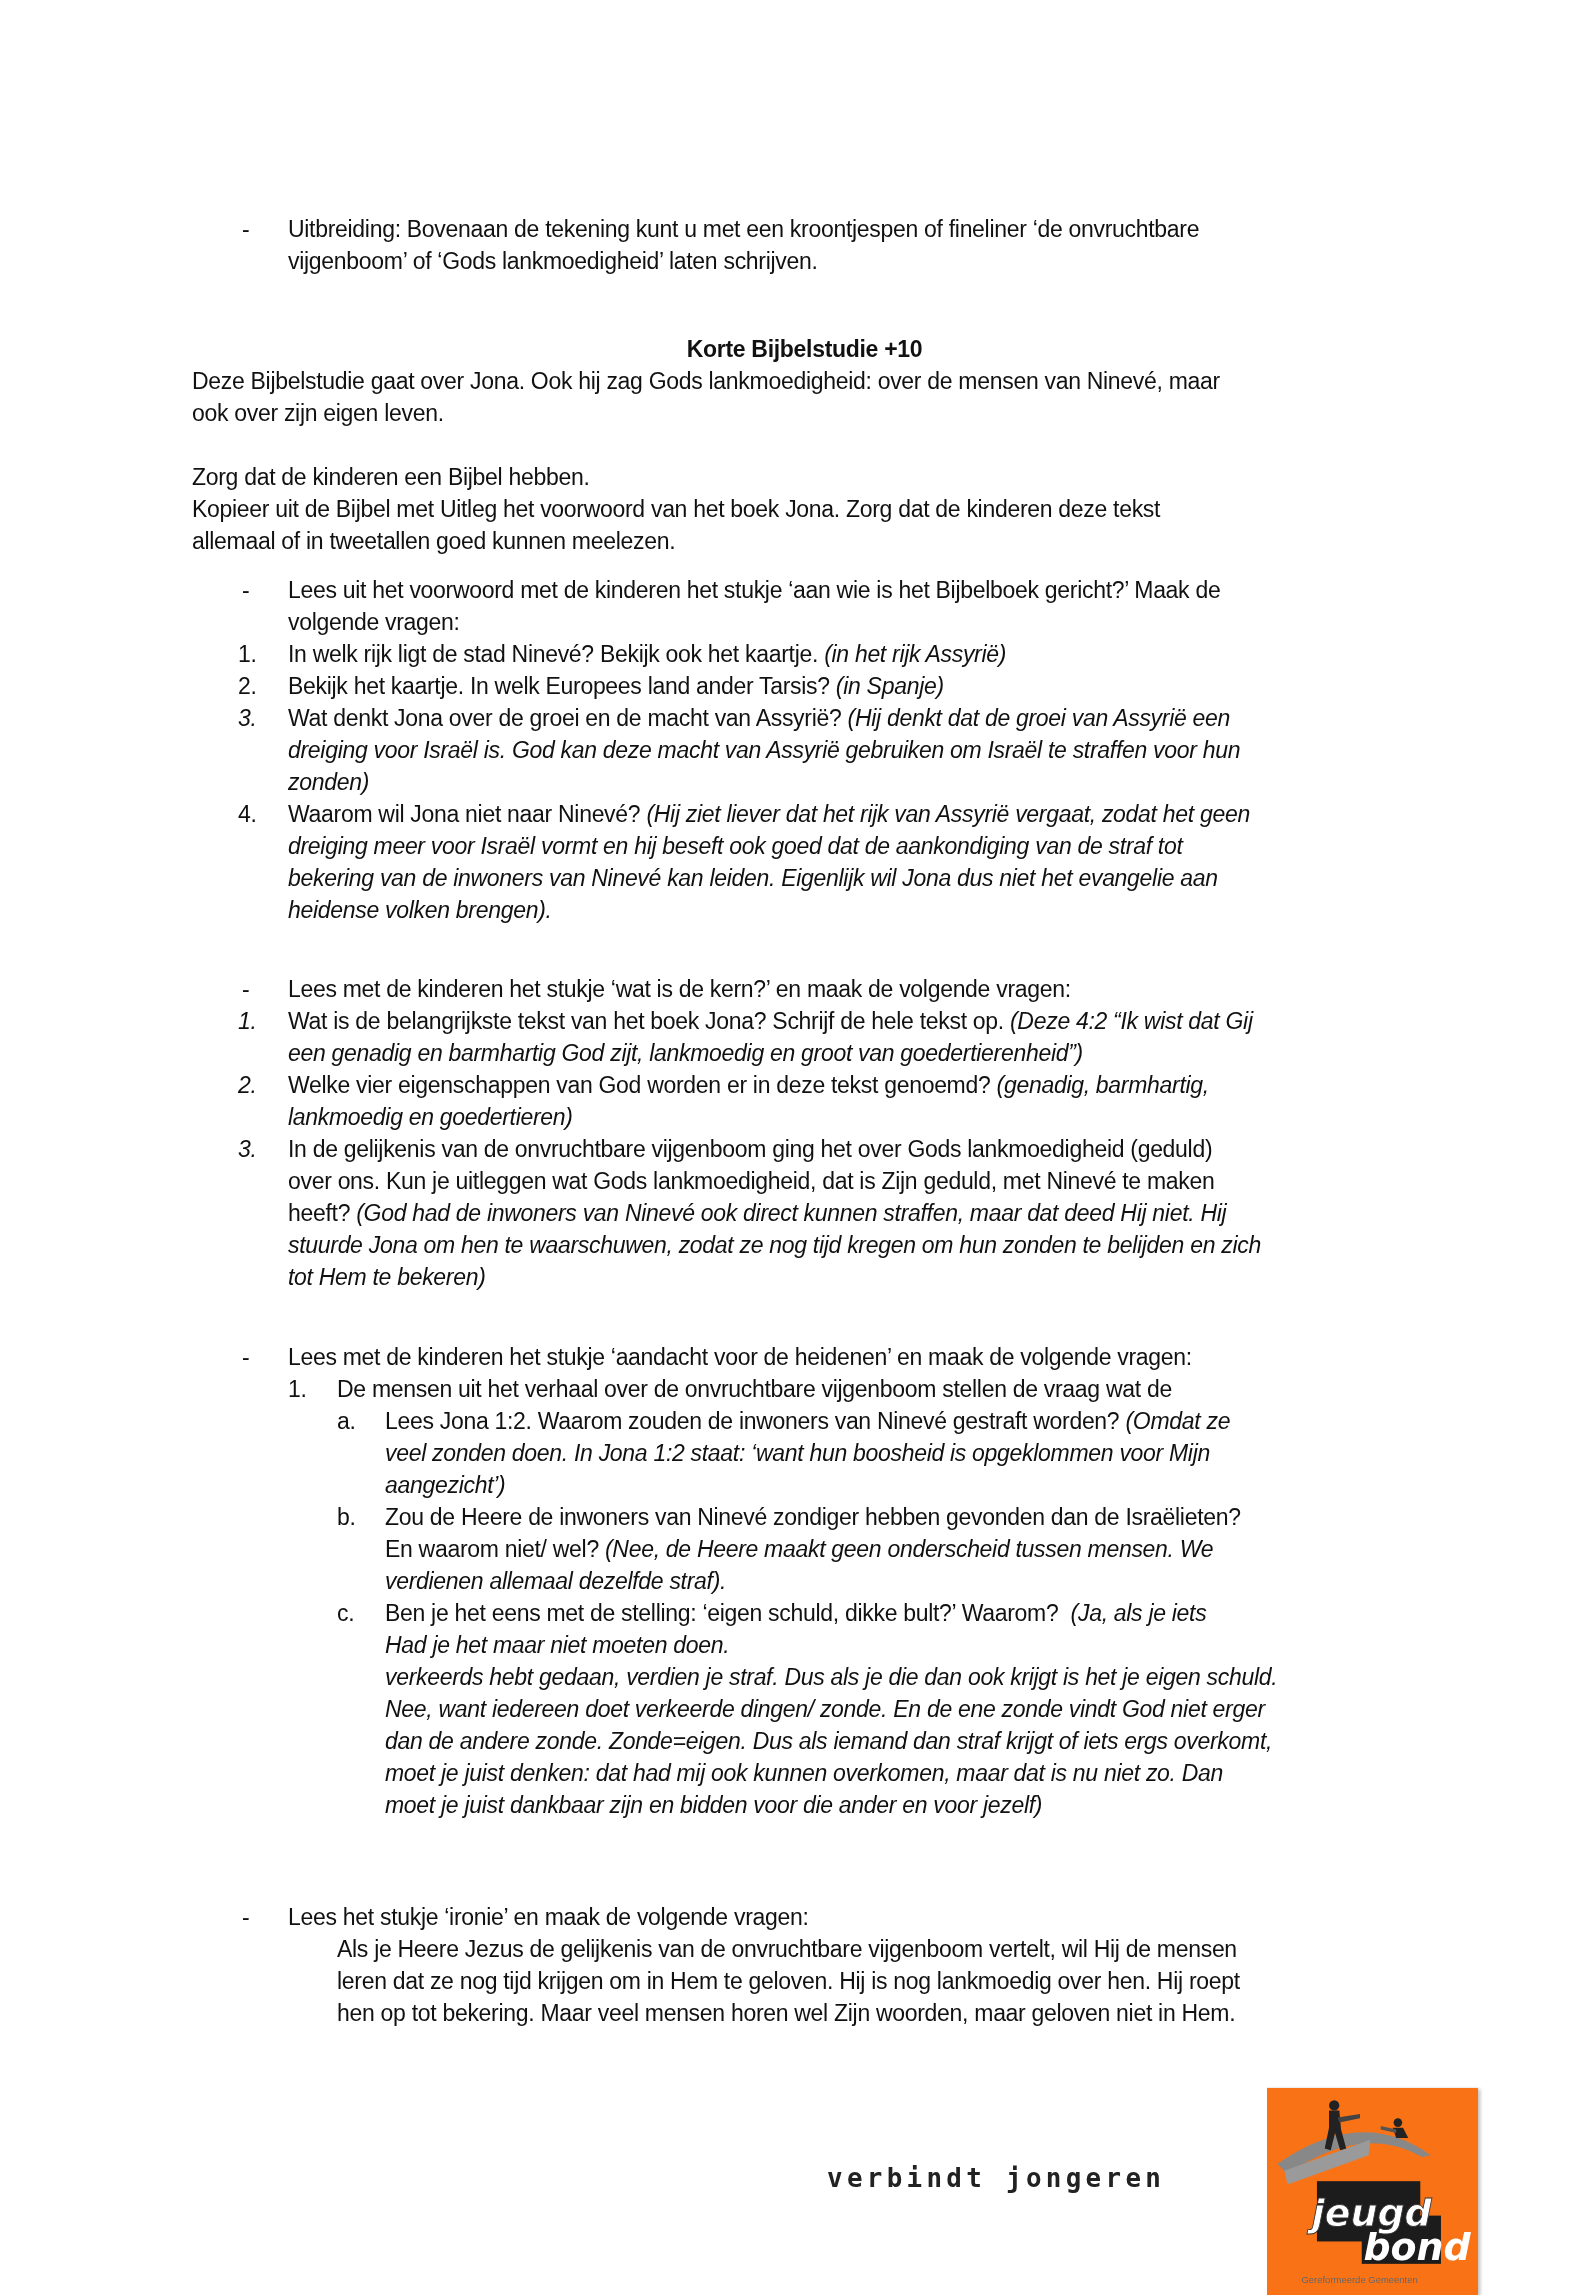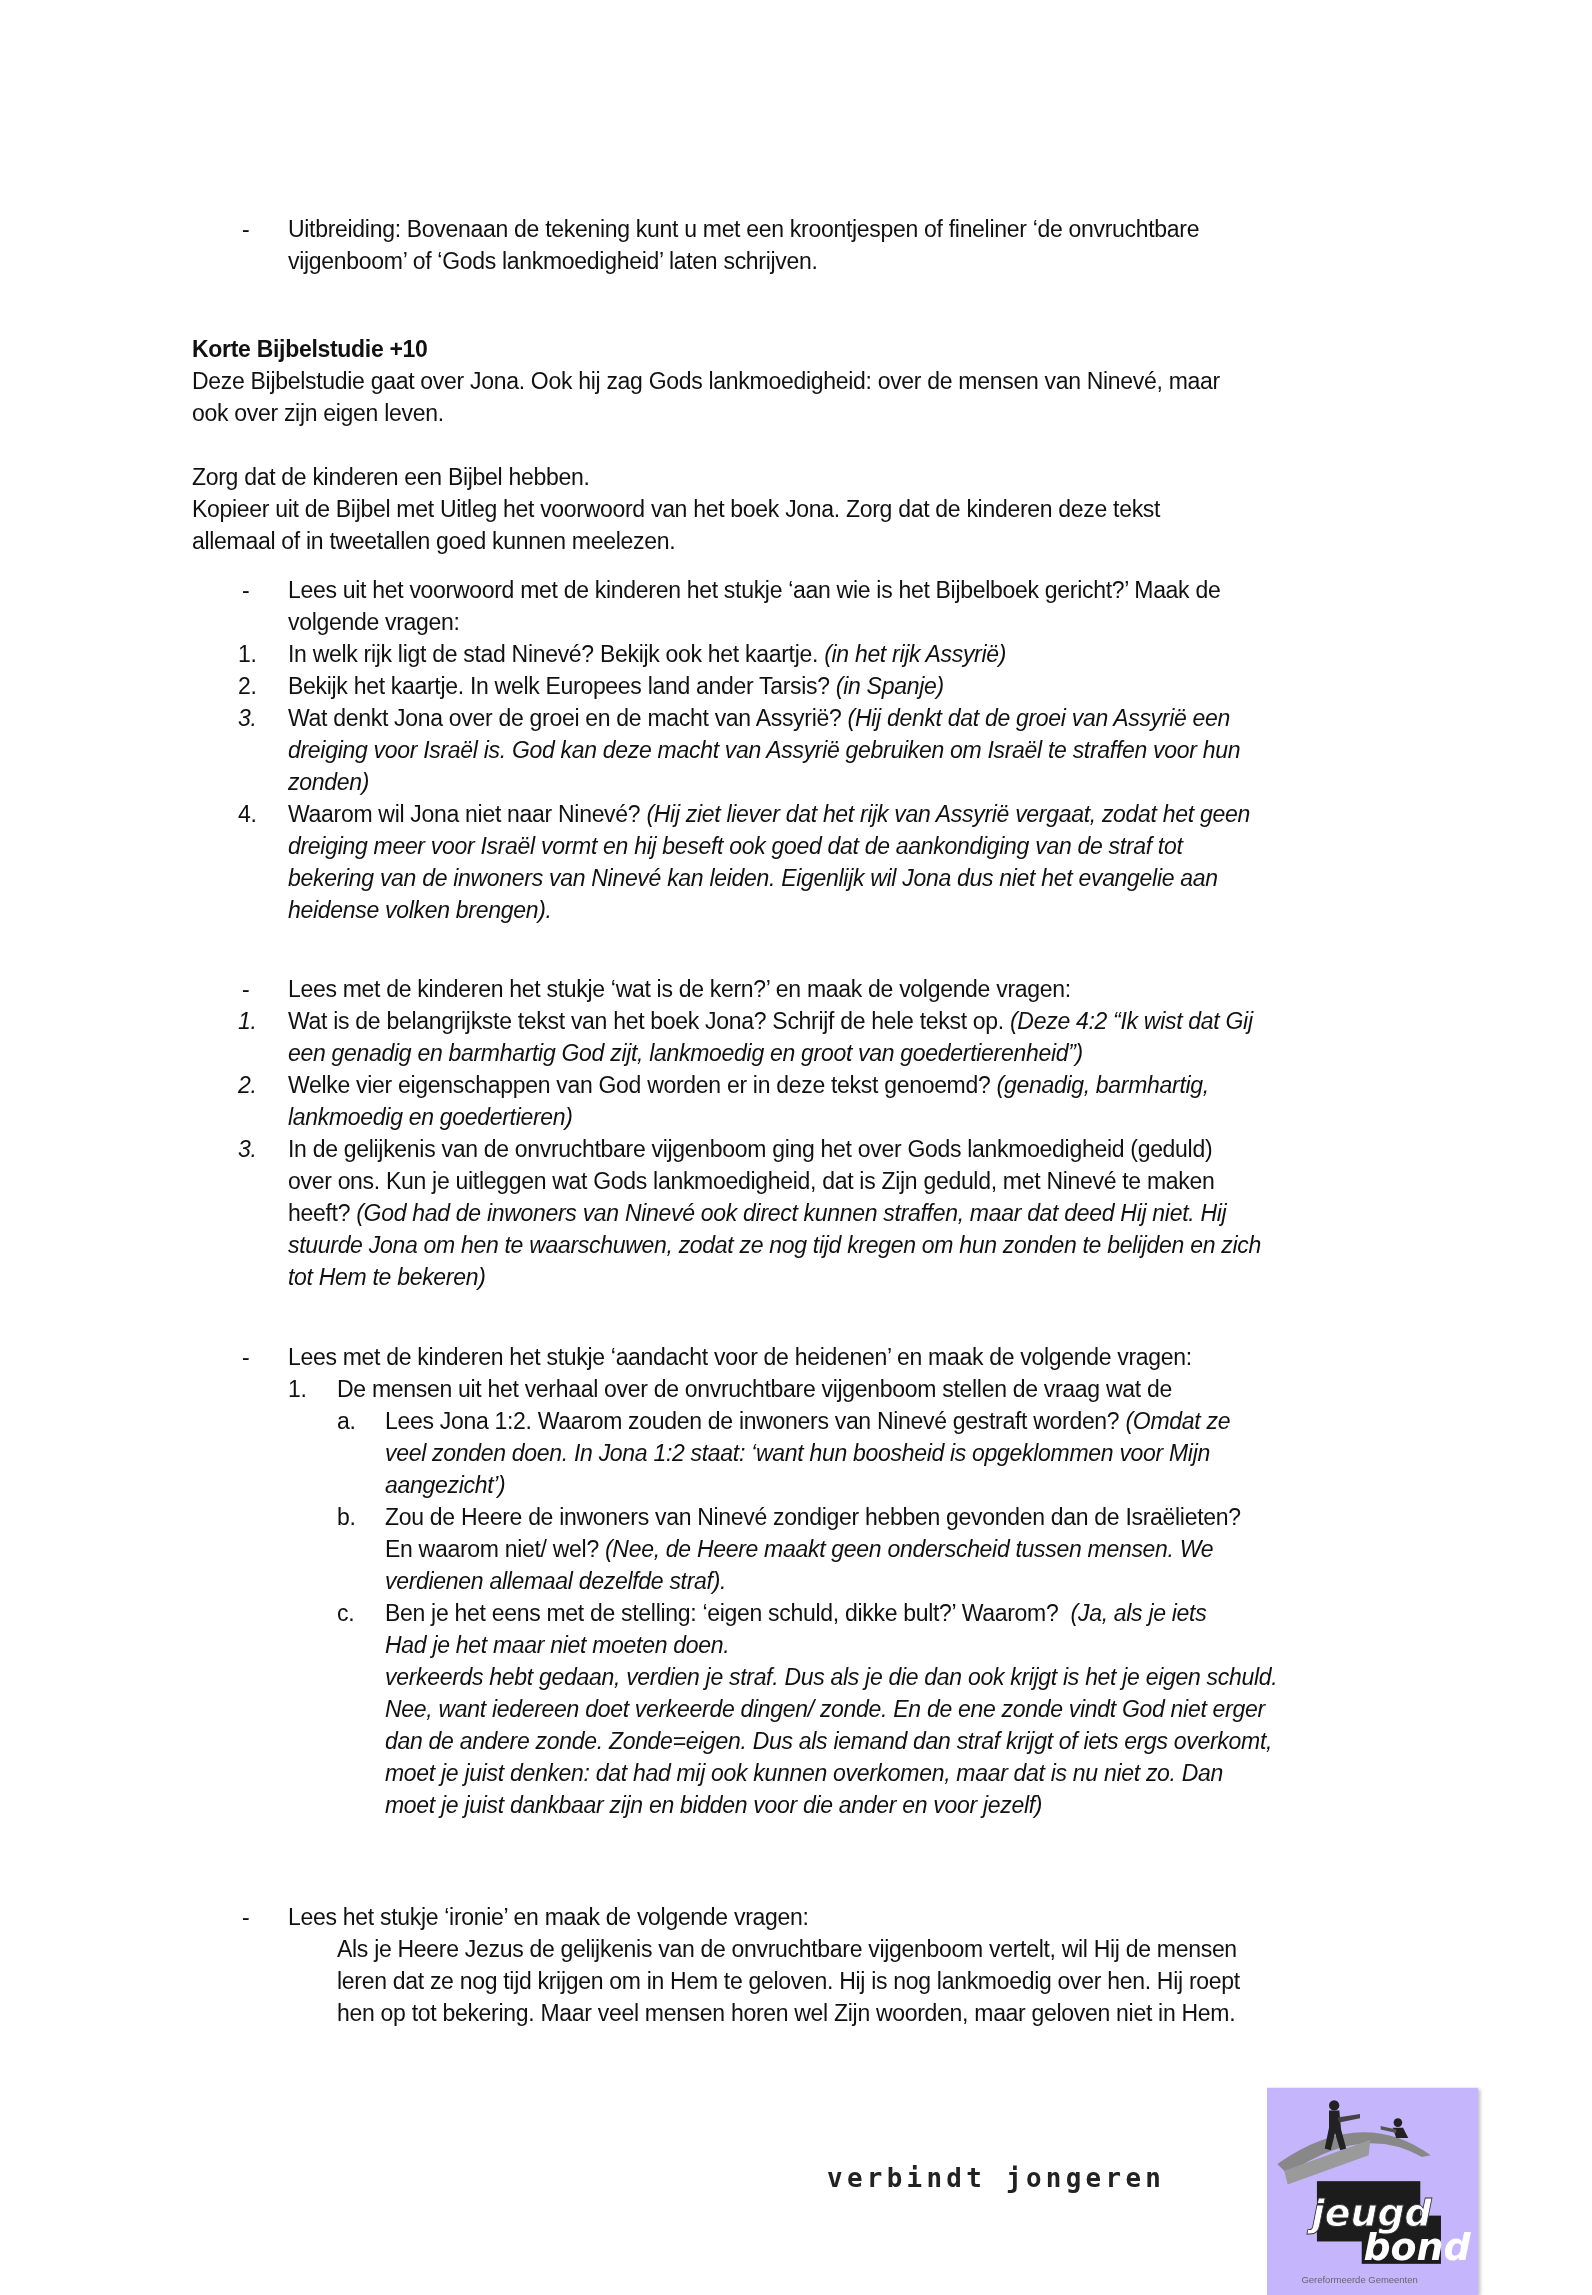--- a/index.html
+++ b/index.html
@@ -2,32 +2,32 @@
 <html style="font-size:14px"><head>
 <meta charset="utf-8">
 <style>
   html, body { margin: 0; padding: 0; background: #ffffff; }
   body { width: 1592px; height: 2295px; position: relative; overflow: hidden;
          font-family: "Liberation Sans", sans-serif; color: #111111; }
   .page { position: absolute; left: 0; top: 0; width: 1592px; height: 2295px; }
   .block { position: absolute; left: 192px; width: 1225px; font-size: 23px; line-height: 32px; letter-spacing: -0.3px; }
   .line { white-space: nowrap; height: 32px; position: relative; }
   .it { font-style: italic; }
-  .b { font-weight: bold; }
+  .b { font-weight: bold; text-align: center; }
   .row { position: relative; }
   .marker { position: absolute; top: 0; }
   .m-dash { left: 50px; }
   .m-num { left: 46px; }
   .m-num2 { left: 96px; }
   .m-alpha { left: 145px; }
   .t1 { padding-left: 96px; }
   .t2 { padding-left: 145px; }
   .t3 { padding-left: 193px; }
   .footer-tag { position: absolute; left: 827px; top: 2157px; width: 397px; height: 52px; text-decoration: underline; }
-  .logo-box { position: absolute; left: 1267px; top: 2087px; width: 211px; height: 207px; background: #c4b5fd;
+  .logo-box { position: absolute; left: 1267px; top: 2087px; width: 211px; height: 207px; background: #f97316;
               box-shadow: 2.6px 1.7px 3.5px rgba(0,0,0,0.25); border-top: 0.9px solid #eee; }
 </style>
 </head>
 <body>
 
 <div class="page">
 
   <div class="block" style="top:213px;">
     <div class="row">
       <span class="marker m-dash">-</span>

